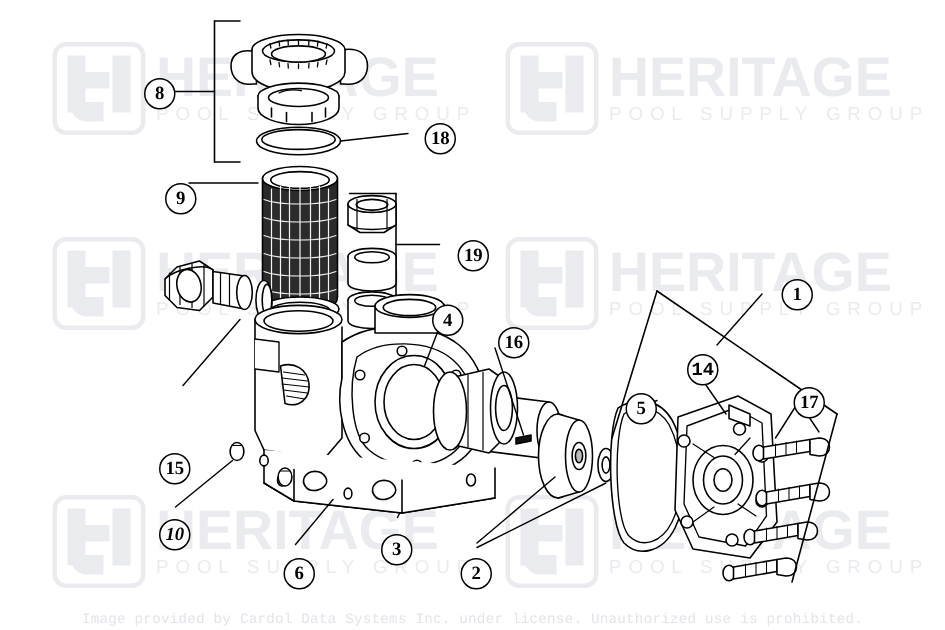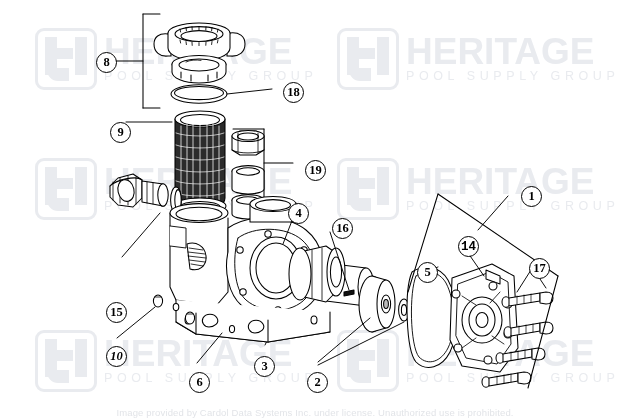--- a/index.html
+++ b/index.html
@@ -32,21 +32,21 @@
 
   
   .callout{position:absolute;width:21px;height:21px;border-radius:50%;
       border:1.3px solid #000;background:#fff;
       display:flex;align-items:center;justify-content:center;
       font-family:"Liberation Serif", serif;font-size:12.5px;
       font-weight:bold;color:#000;box-sizing:border-box;z-index:6;}
 
   
   #footer{position:absolute;left:0;right:0;bottom:2px;text-align:center;
-      font-family:Liberation Sans, sans-serif;font-size:9.5px;
+      font-family:Liberation Mono, monospace;font-size:9.5px;
       color:#e2e4e8;letter-spacing:.15px;z-index:7;}
 </style>
 </head>
 <body>
 
 <div id="stage">
 
   <div id="watermarks">
       <div class="wm" style="left: 35px; top: 28px;">
         <div class="mark">

